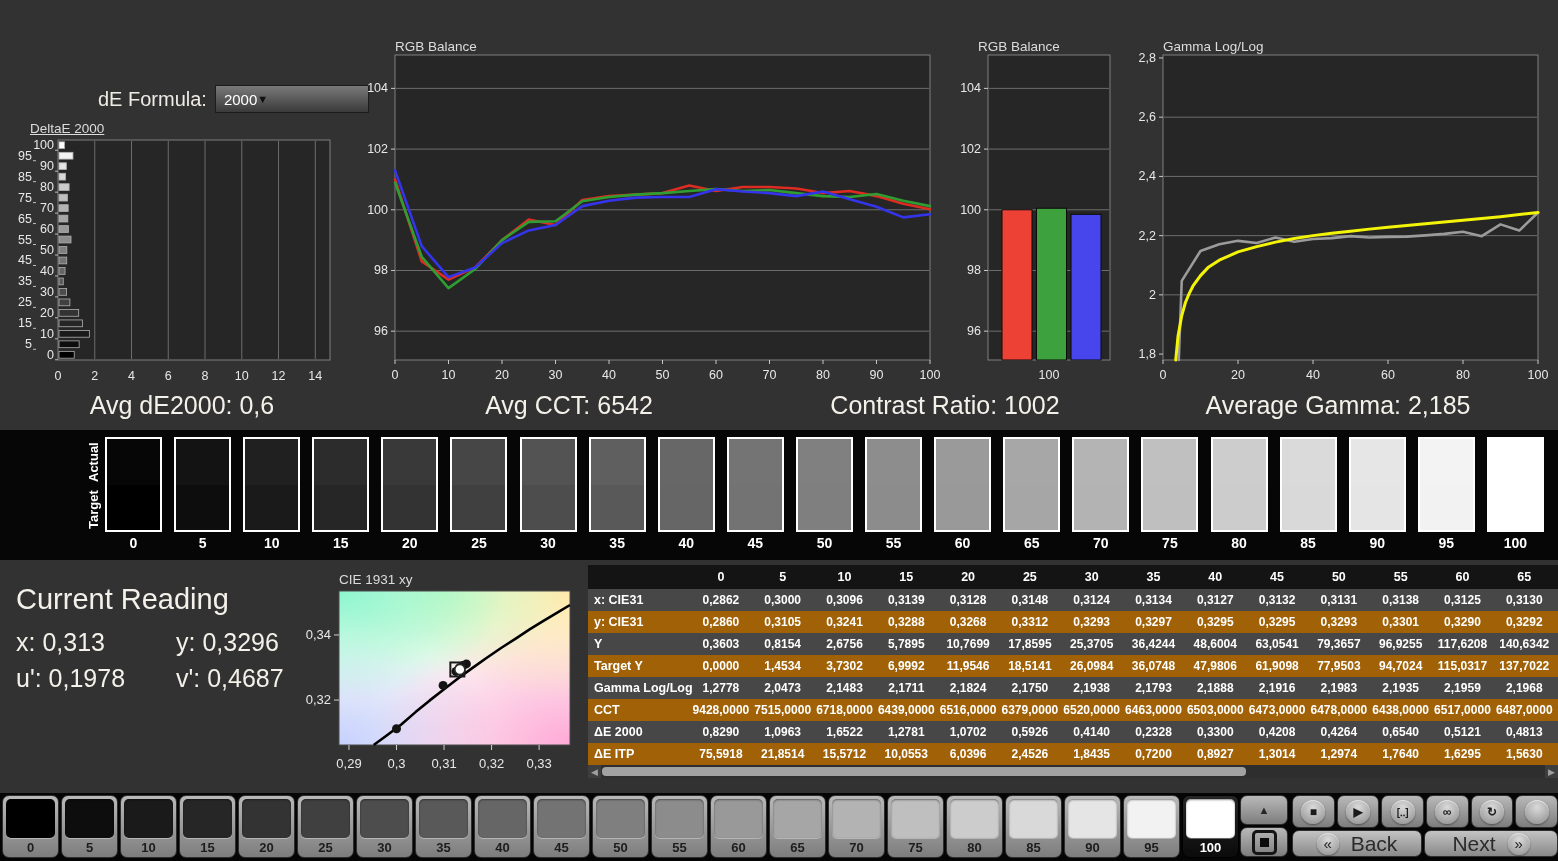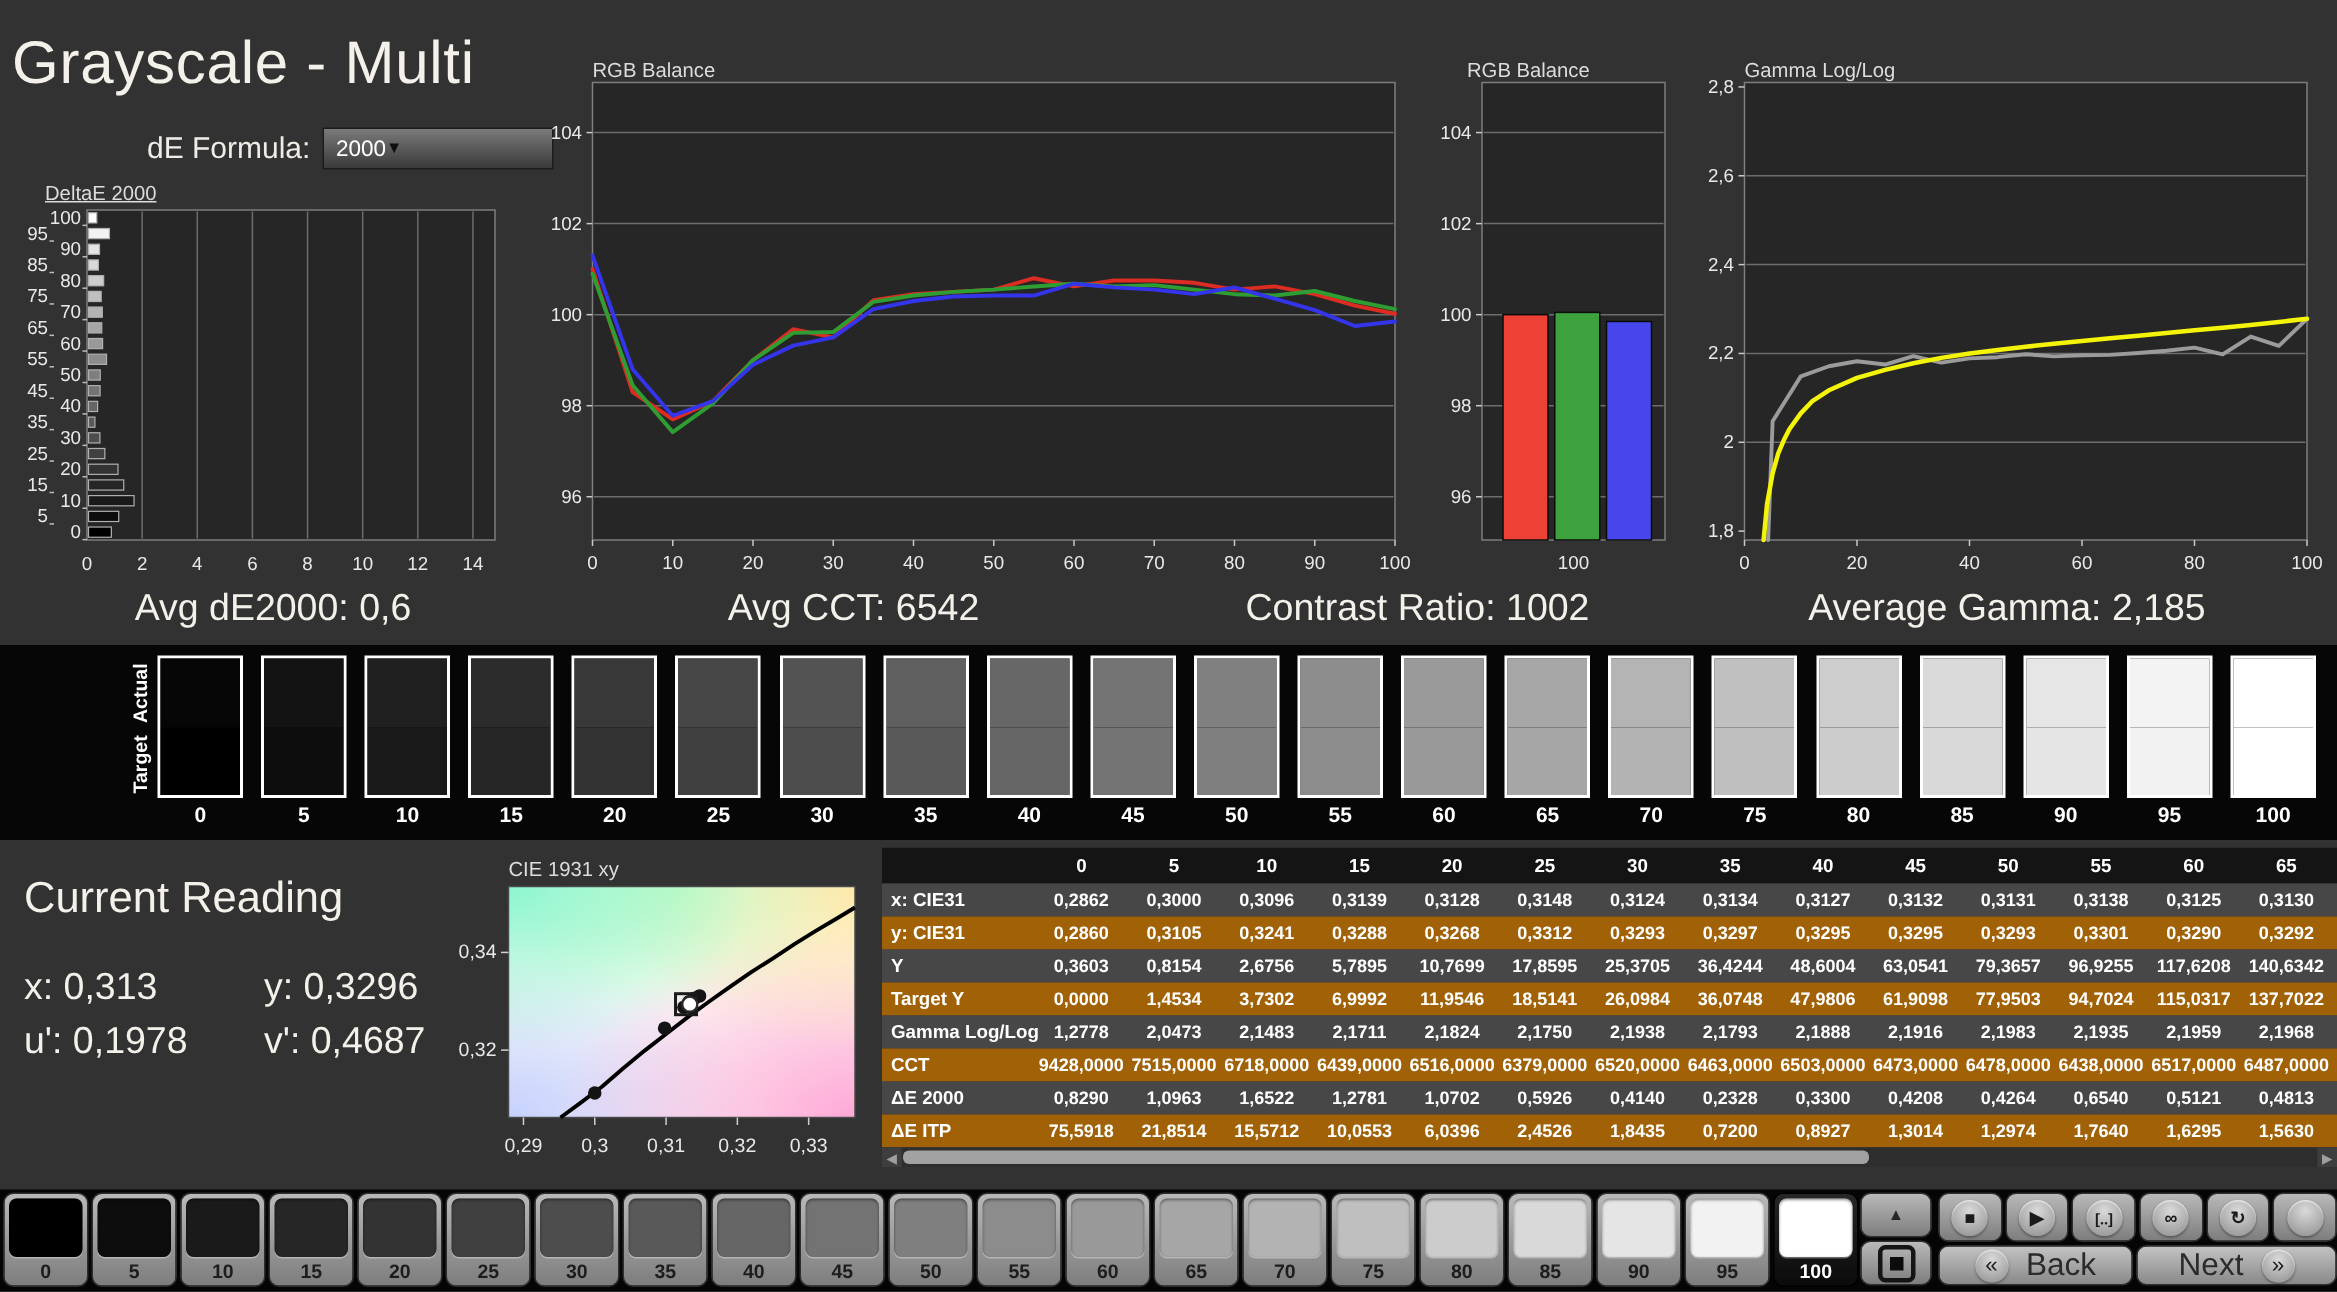--- a/index.html
+++ b/index.html
@@ -19,21 +19,21 @@
   .strip{left:0;top:430px;width:1558px;height:130px;background:#060606;}
   .strip-vlabel{position:absolute;left:86px;width:15px;color:#fff;font-size:13px;font-weight:bold;
                 writing-mode:vertical-rl;transform:rotate(180deg);text-align:center;}
   .strip-cells{position:absolute;left:105px;top:7px;right:14px;display:flex;justify-content:space-between;}
   .strip-cell{width:57px;}
   .strip-swatch{height:95px;border:2px solid #fff;box-sizing:border-box;}
   .strip-swatch .half{height:50%;}
   .strip-label{text-align:center;color:#fff;font-weight:bold;font-size:14px;margin-top:3px;}
   
   .current{left:16px;top:583px;color:#f4f1ea;}
-  .cr-head{font-size:29px;margin-bottom:28px;}
+  .cr-head{font-size:29px;margin-bottom:12px;}
   .cr-row{font-size:25px;margin-top:7px;display:flex;}
   .cr-row .c1{width:160px;}
   
   .cie-bg{left:339px;top:591px;width:231px;height:154px;background-color:#fbfbf6;
     background-image:
       radial-gradient(130% 130% at 0% 0%, rgba(135,246,205,.95) 0%, rgba(135,246,205,0) 55%),
       radial-gradient(120% 120% at 45% 0%, rgba(185,250,185,.75) 0%, rgba(185,250,185,0) 45%),
       radial-gradient(130% 130% at 100% 0%, rgba(255,232,165,.95) 0%, rgba(255,232,165,0) 55%),
       radial-gradient(140% 140% at 100% 100%, rgba(255,165,213,.95) 0%, rgba(255,165,213,0) 62%),
       radial-gradient(130% 130% at 0% 100%, rgba(193,205,255,.92) 0%, rgba(193,205,255,0) 55%);}
@@ -78,21 +78,20 @@
            box-sizing:border-box;cursor:pointer;}
   .nav-btn .circ{width:22px;height:22px;font-size:15px;font-weight:normal;}
   .back{flex:0 0 130px;}
   .next{flex:1;}
 </style>
 </head>
 <body>
 
 <div class="app">
 
-  <div class="abs page-title">Grayscale - Multi</div>
 
   <div class="abs de-row">
     <span>dE Formula:</span>
     <div class="dropdown">
       <span>2000</span>
       <span class="dd-arrow">▼</span>
     </div>
   </div>
 
   <div class="chart-title" style="left:30px;top:121px;width:290px;text-decoration:underline;">DeltaE 2000</div>

